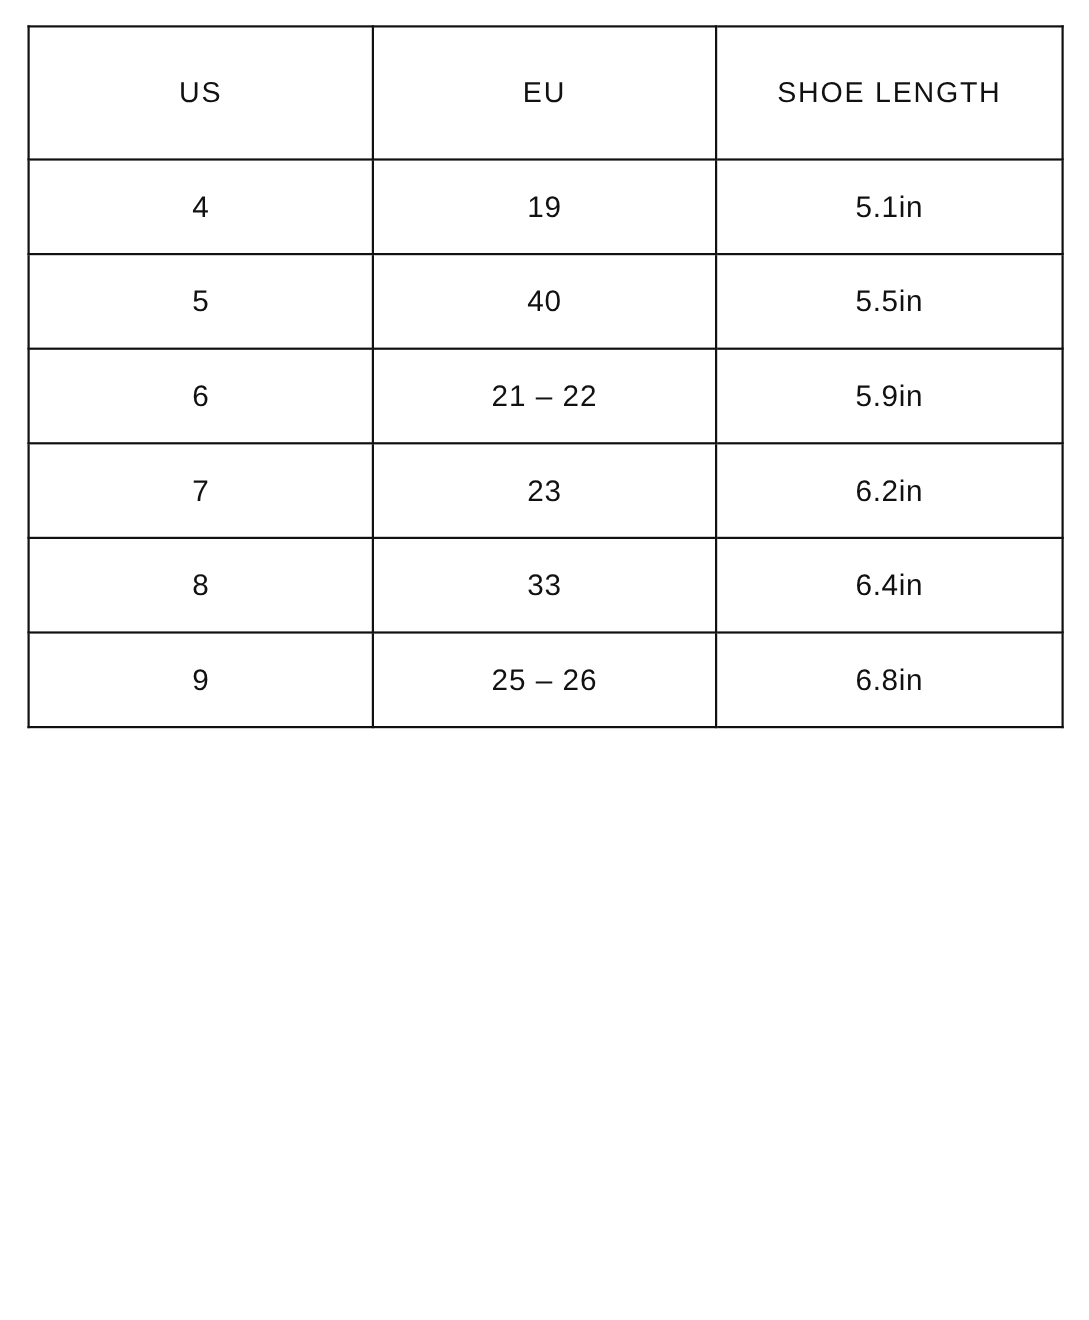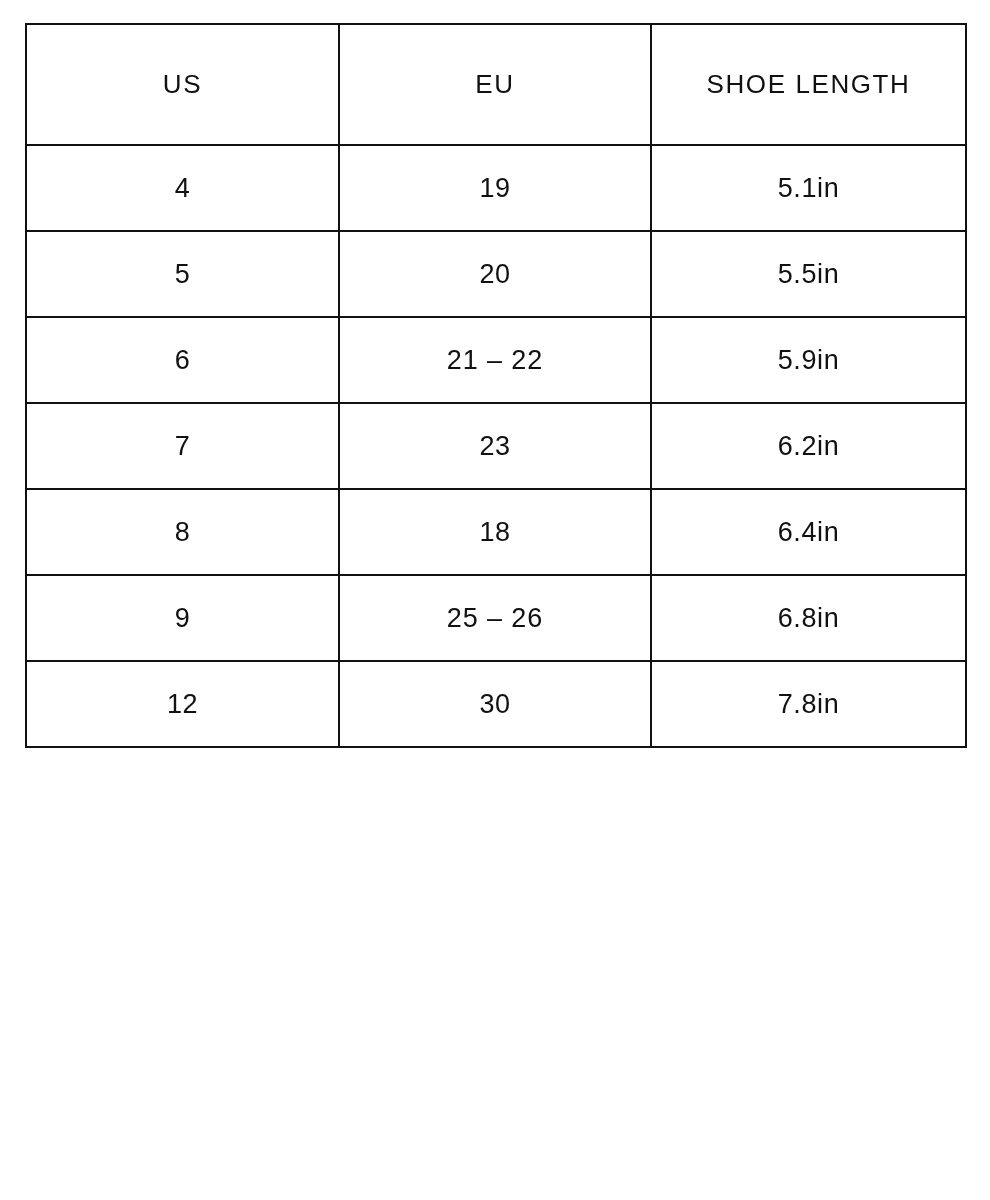--- a/index.html
+++ b/index.html
@@ -88,43 +88,38 @@
       </tr>
     </thead>
     <tbody>
       <tr>
         <td>4</td>
         <td>19</td>
         <td>5.1in</td>
       </tr>
       <tr>
         <td>5</td>
-        <td>20</td>
+        <td>40</td>
         <td>5.5in</td>
       </tr>
       <tr>
         <td>6</td>
         <td class="range">21 – 22</td>
         <td>5.9in</td>
       </tr>
       <tr>
         <td>7</td>
         <td>23</td>
         <td>6.2in</td>
       </tr>
       <tr>
         <td>8</td>
-        <td>18</td>
+        <td>33</td>
         <td>6.4in</td>
       </tr>
       <tr>
         <td>9</td>
         <td class="range">25 – 26</td>
         <td>6.8in</td>
       </tr>
-      <tr>
-        <td>12</td>
-        <td>30</td>
-        <td>7.8in</td>
-      </tr>
     </tbody>
   </table>
 </div>
 
 </body></html>

